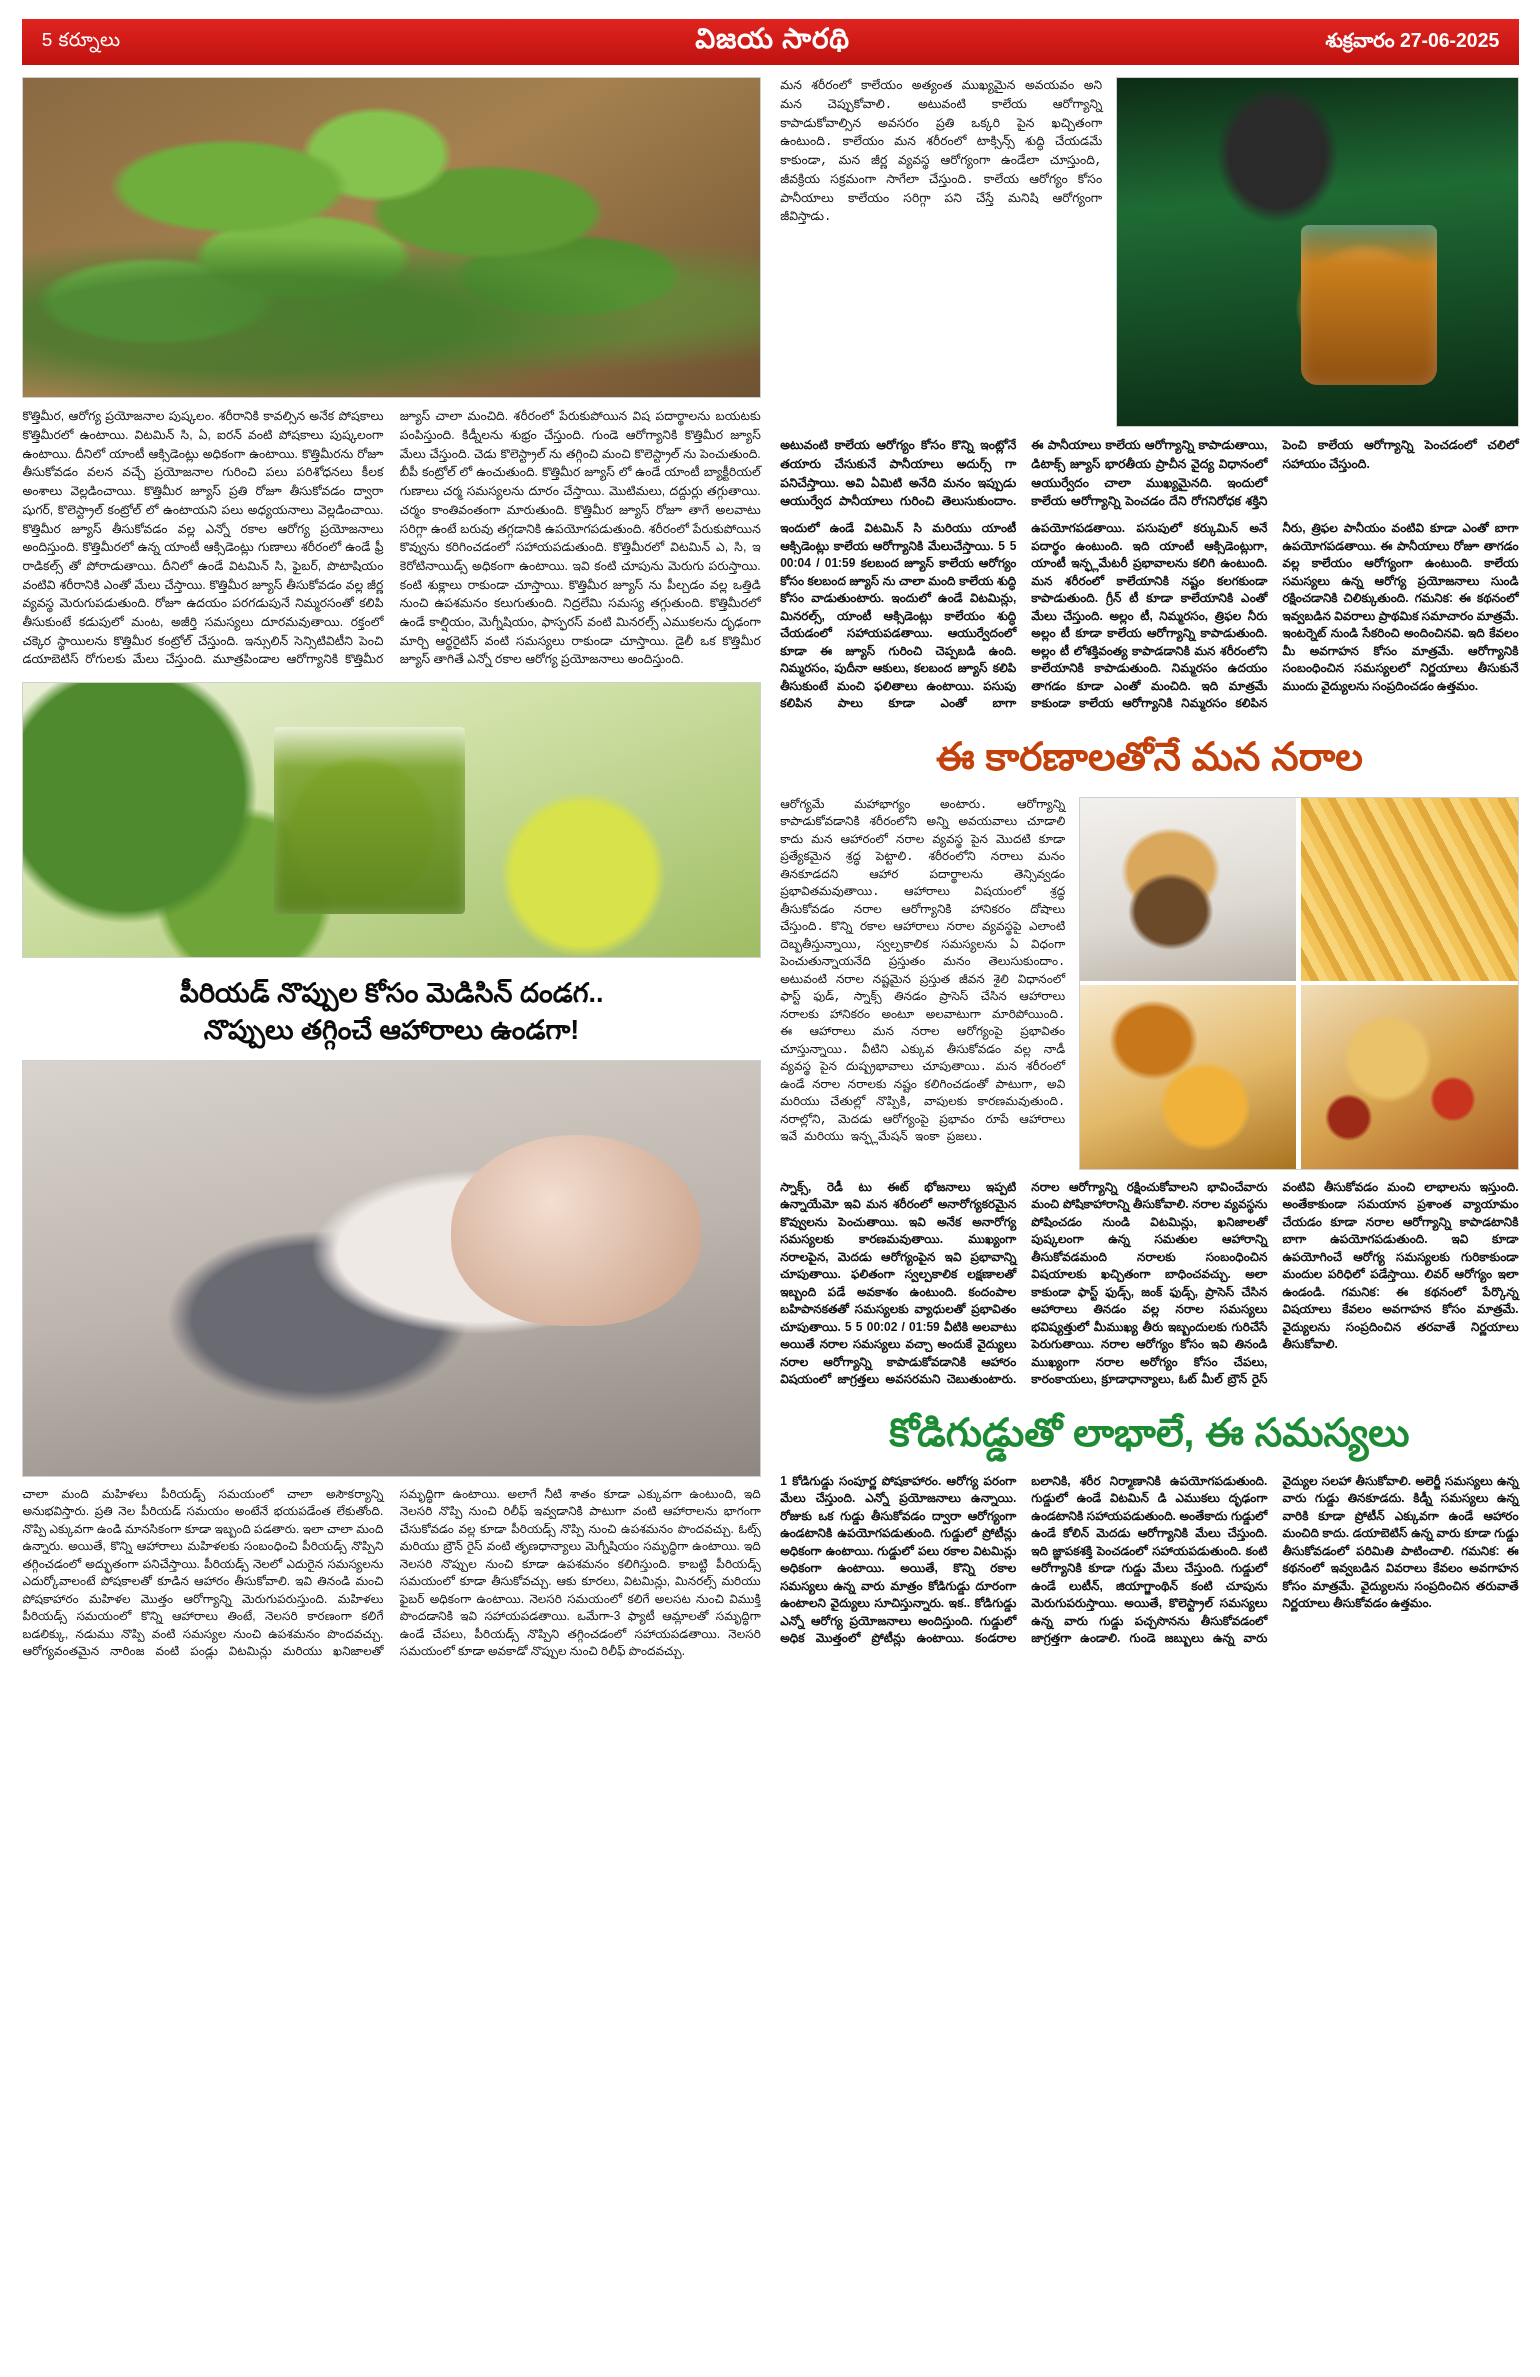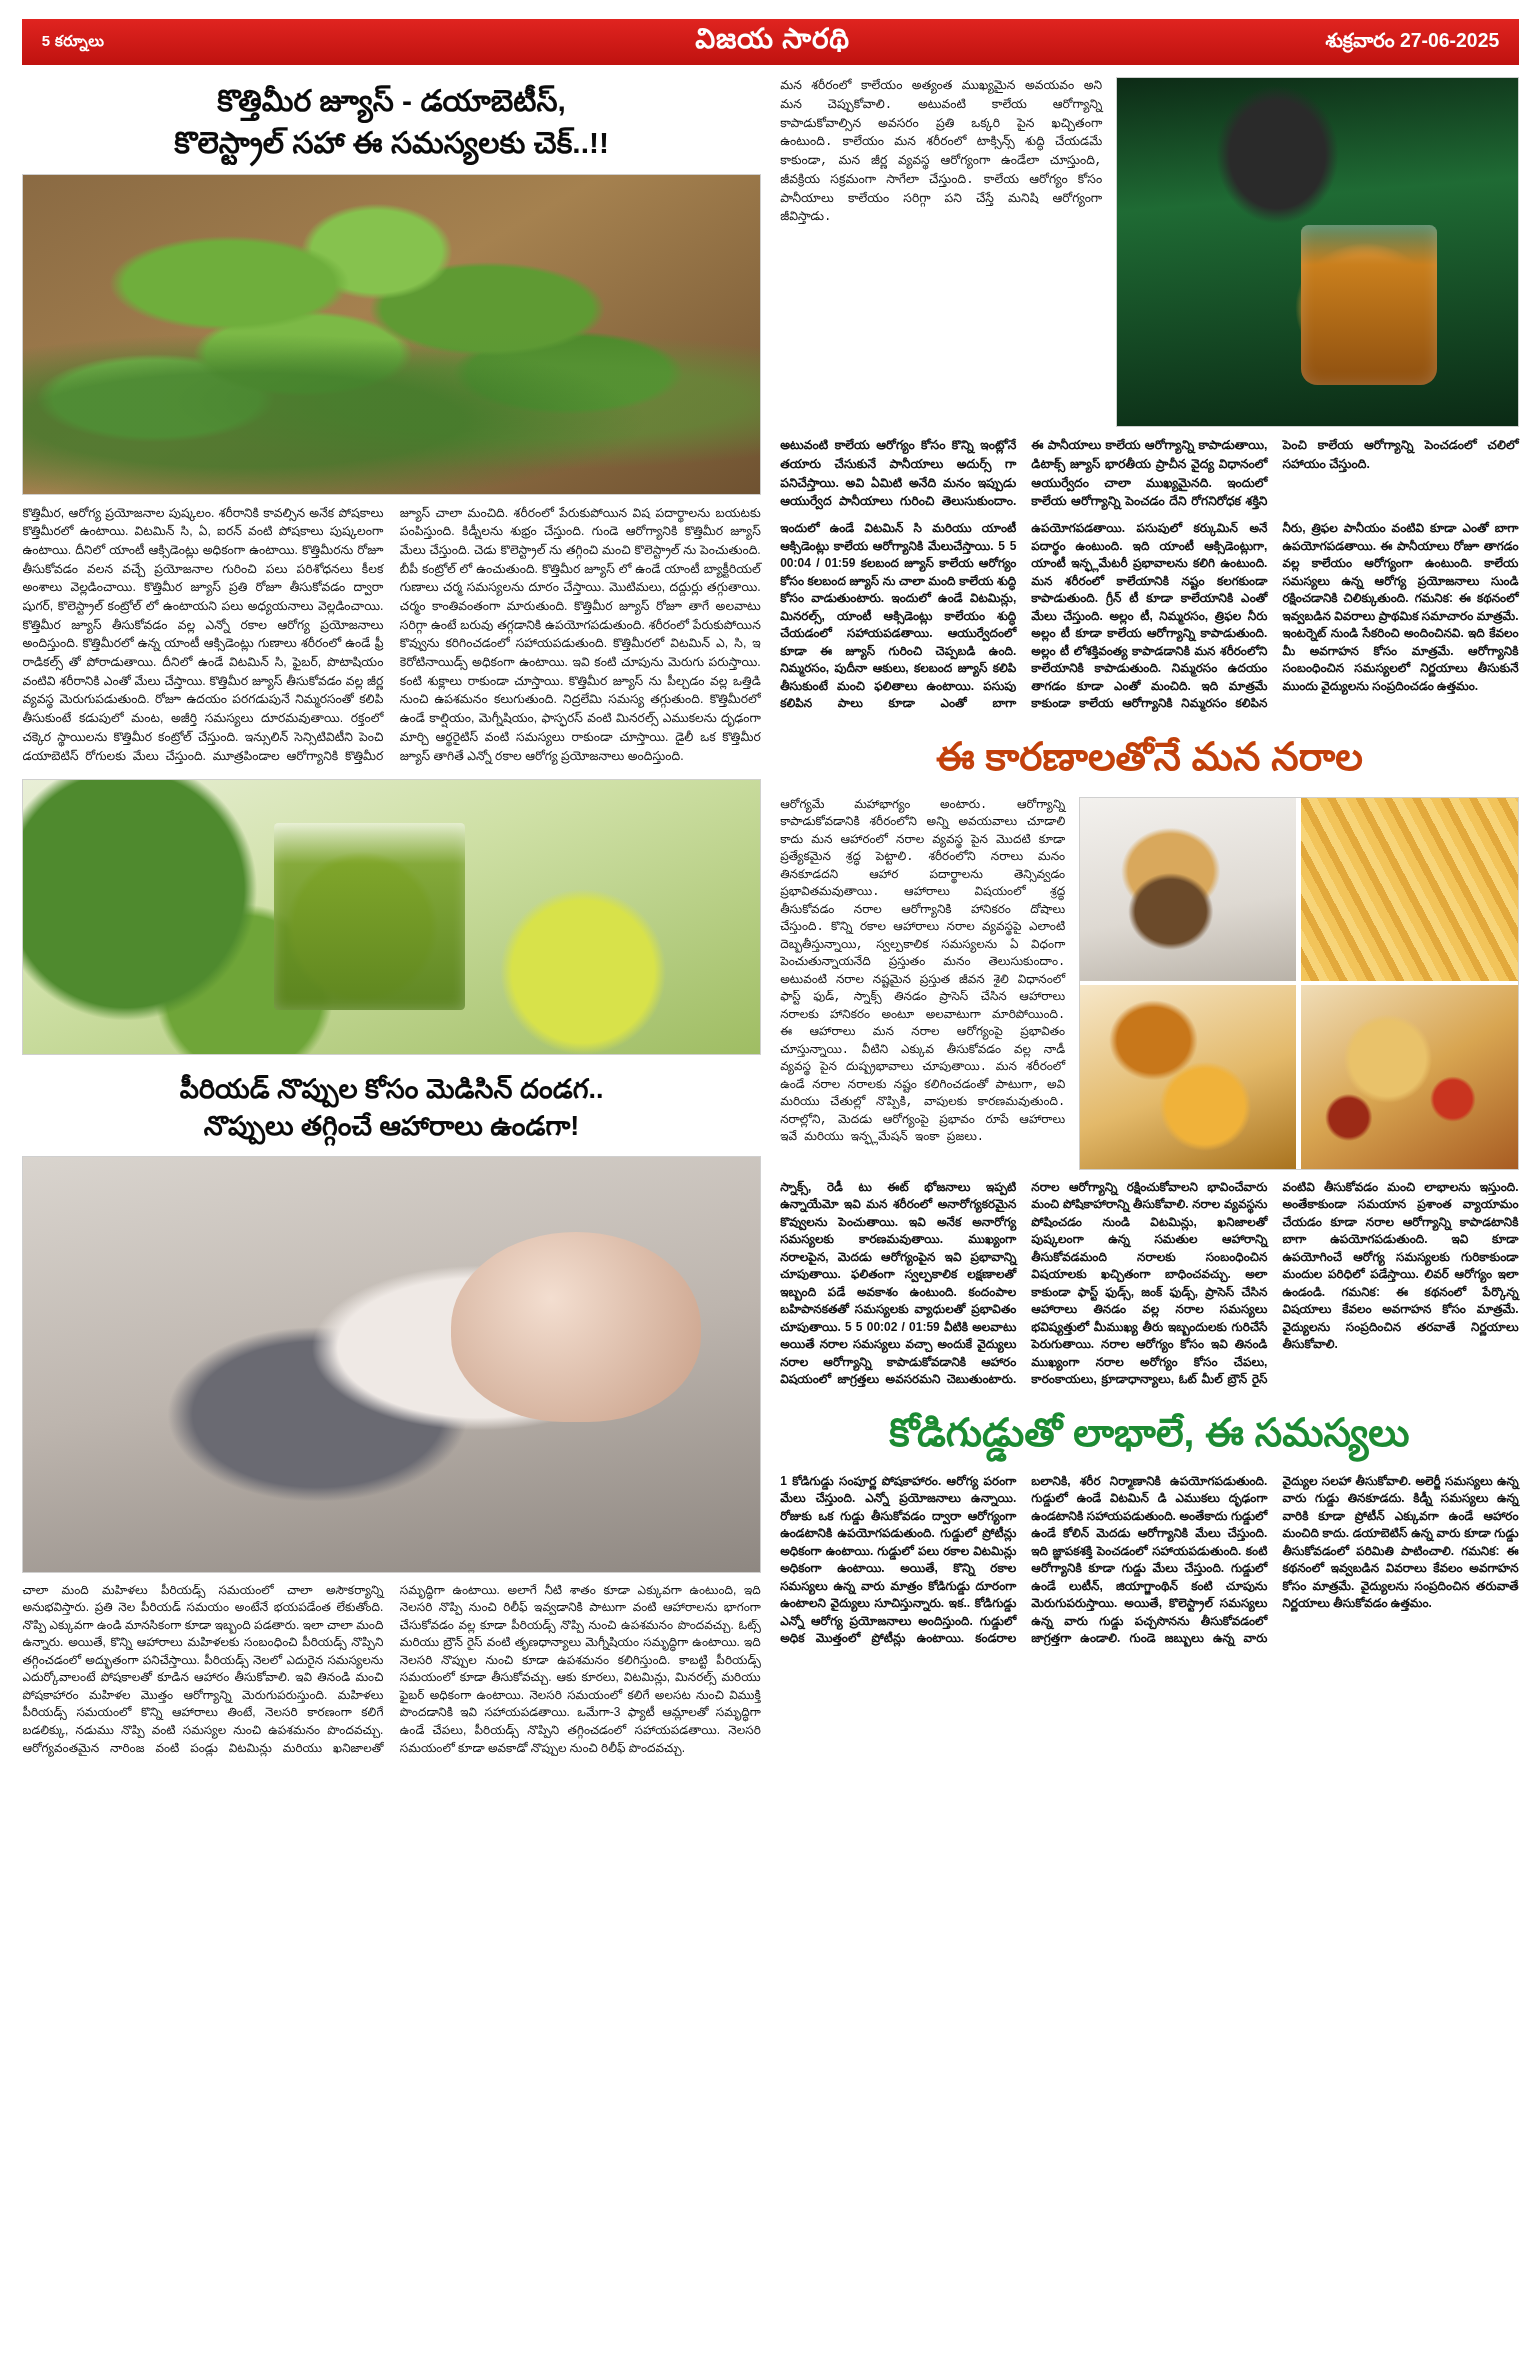--- a/index.html
+++ b/index.html
@@ -23,22 +23,22 @@
     background: #d41a17;
     background: linear-gradient(#e02420, #bf120f);
     display: flex;
     align-items: center;
     justify-content: space-between;
     padding: 0 19.4px;
     color: #fff;
     position: relative;
   }
   .masthead .left {
-    font-size: 15px;
-    font-weight: bold;
+    font-size: 19px;
+    font-weight: normal;
     letter-spacing: 0.4px;
   }
   .masthead .center {
     position: absolute;
     left: 4px; right: 0;
     text-align: center;
     font-size: 28px;
     font-weight: bold;
     letter-spacing: 0.7px;
     pointer-events: none;
@@ -217,24 +217,20 @@
   <div class="masthead">
     <div class="left">5 కర్నూలు</div>
     <div class="center">విజయ సారథి</div>
     <div class="right">శుక్రవారం 27-06-2025</div>
   </div>
 
   <div class="content">
 
     <div class="col colL">
 
-      <h1 class="headline">
-        <span>కొత్తిమీర జ్యూస్ - డయాబెటీస్,</span><br>
-        <span>కొలెస్ట్రాల్ సహా ఈ సమస్యలకు చెక్..!!</span>
-      </h1>
 
       <div class="photo img-coriander"></div>
 
       <div class="bodytext two-col-text">కొత్తిమీర, ఆరోగ్య ప్రయోజనాల పుష్కలం. శరీరానికి కావల్సిన అనేక పోషకాలు కొత్తిమీరలో ఉంటాయి. విటమిన్ సి, ఏ, ఐరన్ వంటి పోషకాలు పుష్కలంగా ఉంటాయి. దీనిలో యాంటీ ఆక్సిడెంట్లు అధికంగా ఉంటాయి. కొత్తిమీరను రోజూ తీసుకోవడం వలన వచ్చే ప్రయోజనాల గురించి పలు పరిశోధనలు కీలక అంశాలు వెల్లడించాయి. కొత్తిమీర జ్యూస్ ప్రతి రోజూ తీసుకోవడం ద్వారా షుగర్, కొలెస్ట్రాల్ కంట్రోల్ లో ఉంటాయని పలు అధ్యయనాలు వెల్లడించాయి. కొత్తిమీర జ్యూస్ తీసుకోవడం వల్ల ఎన్నో రకాల ఆరోగ్య ప్రయోజనాలు అందిస్తుంది. కొత్తిమీరలో ఉన్న యాంటీ ఆక్సిడెంట్లు గుణాలు శరీరంలో ఉండే ఫ్రీ రాడికల్స్ తో పోరాడుతాయి. దీనిలో ఉండే విటమిన్ సి, ఫైబర్, పొటాషియం వంటివి శరీరానికి ఎంతో మేలు చేస్తాయి. కొత్తిమీర జ్యూస్ తీసుకోవడం వల్ల జీర్ణ వ్యవస్థ మెరుగుపడుతుంది. రోజూ ఉదయం పరగడుపునే నిమ్మరసంతో కలిపి తీసుకుంటే కడుపులో మంట, అజీర్తి సమస్యలు దూరమవుతాయి. రక్తంలో చక్కెర స్థాయిలను కొత్తిమీర కంట్రోల్ చేస్తుంది. ఇన్సులిన్ సెన్సిటివిటీని పెంచి డయాబెటిస్ రోగులకు మేలు చేస్తుంది. మూత్రపిండాల ఆరోగ్యానికి కొత్తిమీర జ్యూస్ చాలా మంచిది. శరీరంలో పేరుకుపోయిన విష పదార్థాలను బయటకు పంపిస్తుంది. కిడ్నీలను శుభ్రం చేస్తుంది. గుండె ఆరోగ్యానికి కొత్తిమీర జ్యూస్ మేలు చేస్తుంది. చెడు కొలెస్ట్రాల్ ను తగ్గించి మంచి కొలెస్ట్రాల్ ను పెంచుతుంది. బీపీ కంట్రోల్ లో ఉంచుతుంది. కొత్తిమీర జ్యూస్ లో ఉండే యాంటీ బ్యాక్టీరియల్ గుణాలు చర్మ సమస్యలను దూరం చేస్తాయి. మొటిమలు, దద్దుర్లు తగ్గుతాయి. చర్మం కాంతివంతంగా మారుతుంది. కొత్తిమీర జ్యూస్ రోజూ తాగే అలవాటు సరిగ్గా ఉంటే బరువు తగ్గడానికి ఉపయోగపడుతుంది. శరీరంలో పేరుకుపోయిన కొవ్వును కరిగించడంలో సహాయపడుతుంది. కొత్తిమీరలో విటమిన్ ఎ, సి, ఇ కెరోటినాయిడ్స్ అధికంగా ఉంటాయి. ఇవి కంటి చూపును మెరుగు పరుస్తాయి. కంటి శుక్లాలు రాకుండా చూస్తాయి. కొత్తిమీర జ్యూస్ ను పీల్చడం వల్ల ఒత్తిడి నుంచి ఉపశమనం కలుగుతుంది. నిద్రలేమి సమస్య తగ్గుతుంది. కొత్తిమీరలో ఉండే కాల్షియం, మెగ్నీషియం, ఫాస్ఫరస్ వంటి మినరల్స్ ఎముకలను దృఢంగా మార్చి ఆర్థరైటిస్ వంటి సమస్యలు రాకుండా చూస్తాయి. డైలీ ఒక కొత్తిమీర జ్యూస్ తాగితే ఎన్నో రకాల ఆరోగ్య ప్రయోజనాలు అందిస్తుంది.</div>
 
       <div class="spacer-18"></div>
 
       <div class="photo img-juice"></div>
 
       <div class="spacer-18"></div>

